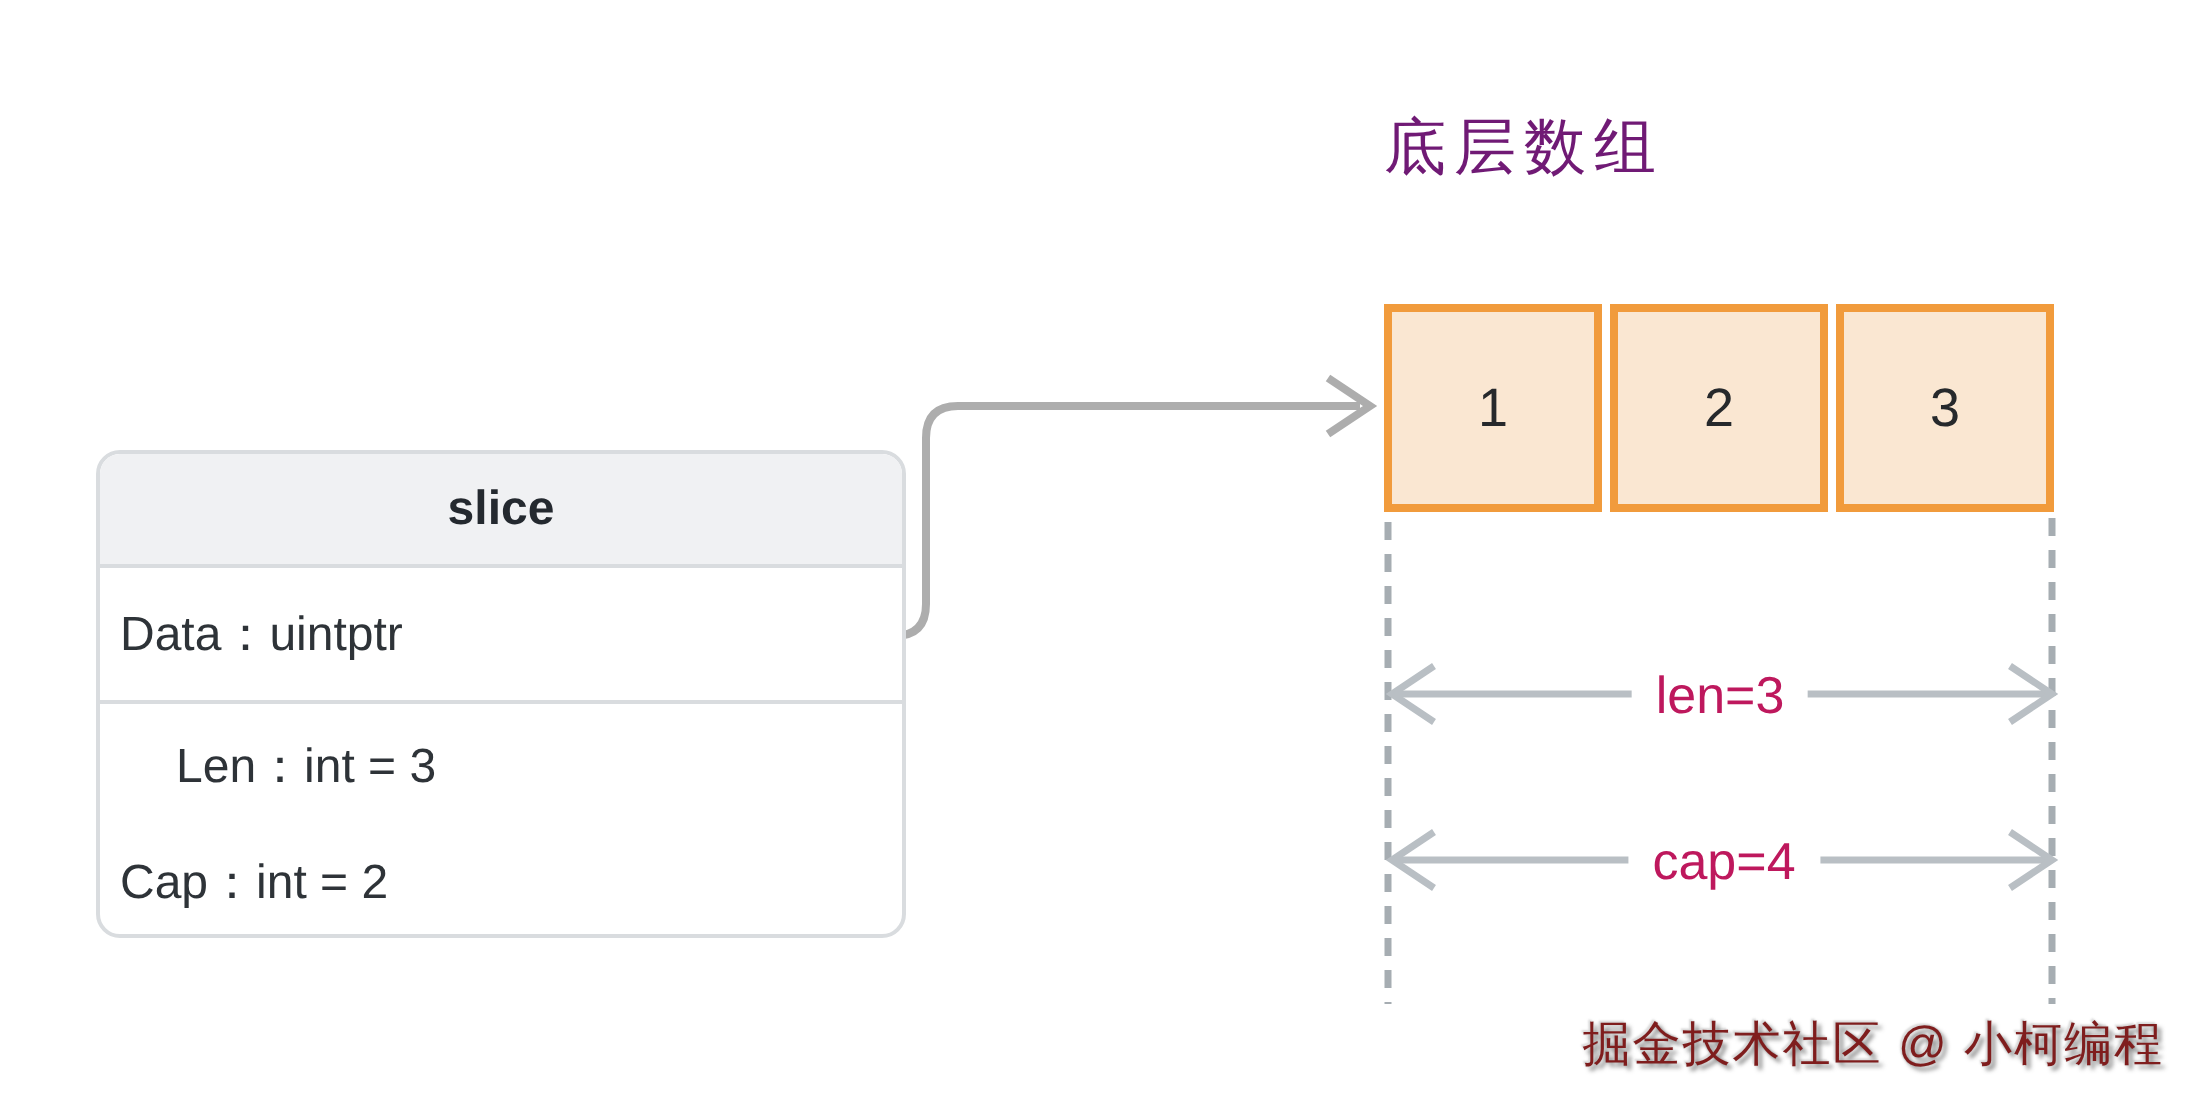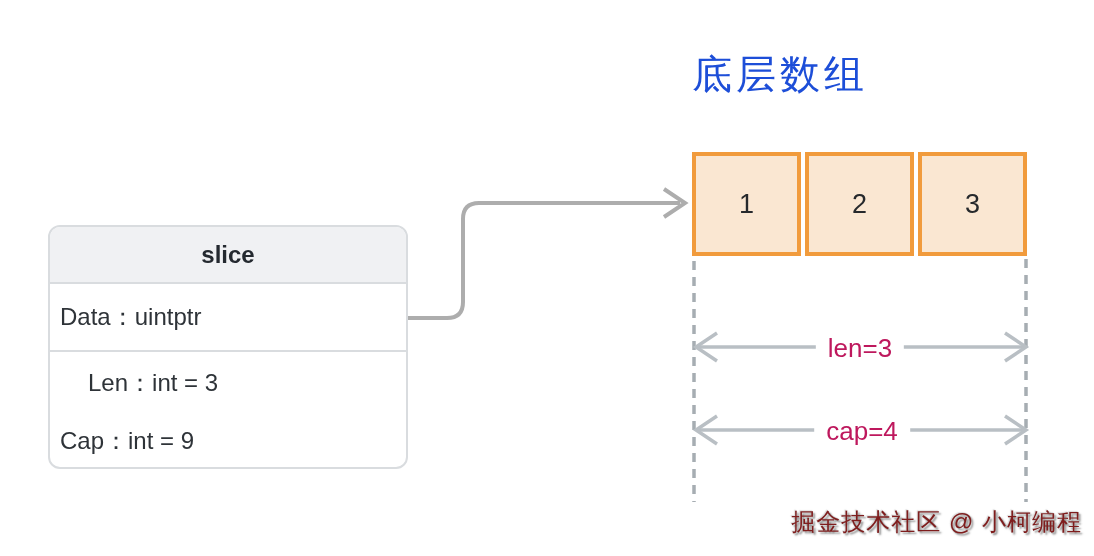--- a/index.html
+++ b/index.html
@@ -20,27 +20,27 @@
     background:#ffffff;
     overflow:hidden;
   }
   .connectors{position:absolute;left:0;top:0;width:1094px;height:556px;}
   .ptr-line{fill:none;stroke:var(--pointer-gray);stroke-width:4;}
   .dim-line{fill:none;stroke:var(--dim-gray);stroke-width:3.5;}
   .dash-line{fill:none;stroke:var(--dash-gray);stroke-width:3.5;stroke-dasharray:9 7;}
 
   .page-title{
     position:absolute;left:692px;top:56px;
-    font-size:40px;line-height:36px;font-weight:500;
-    letter-spacing:4px;color:#1d4ed8;
+    font-size:31px;line-height:36px;font-weight:500;
+    letter-spacing:4px;color:#701a75;
   }
 
   .slice-box{
     position:absolute;left:48px;top:225px;
-    width:360px;height:244px;box-sizing:border-box;
+    width:405px;height:244px;box-sizing:border-box;
     background:#fff;border:2px solid var(--box-border);
     border-radius:12px;overflow:hidden;
     color:var(--text-dark);font-size:24px;
   }
   .slice-header{
     height:55px;background:var(--header-bg);
     border-bottom:2px solid var(--box-border);
     display:flex;align-items:center;justify-content:center;
     font-weight:bold;font-size:24px;color:#24292F;
   }
@@ -100,21 +100,21 @@
     <path class="dim-line" d="M 717 416 L 696 430 L 717 444"></path>
     <path class="dim-line" d="M 1005 416 L 1026 430 L 1005 444"></path>
   </svg>
 
   <div class="page-title">底层数组</div>
 
   <div class="slice-box">
     <div class="slice-header">slice</div>
     <div class="slice-row row-data">Data：uintptr</div>
     <div class="slice-row row-len">Len：int = 3</div>
-    <div class="slice-row row-cap">Cap：int = 9</div>
+    <div class="slice-row row-cap">Cap：int = 2</div>
   </div>
 
   <div class="array-cells">
     <div class="array-cell">1</div>
     <div class="array-cell">2</div>
     <div class="array-cell">3</div>
   </div>
 
   <div class="dim-label len">len=3</div>
   <div class="dim-label cap">cap=4</div>

